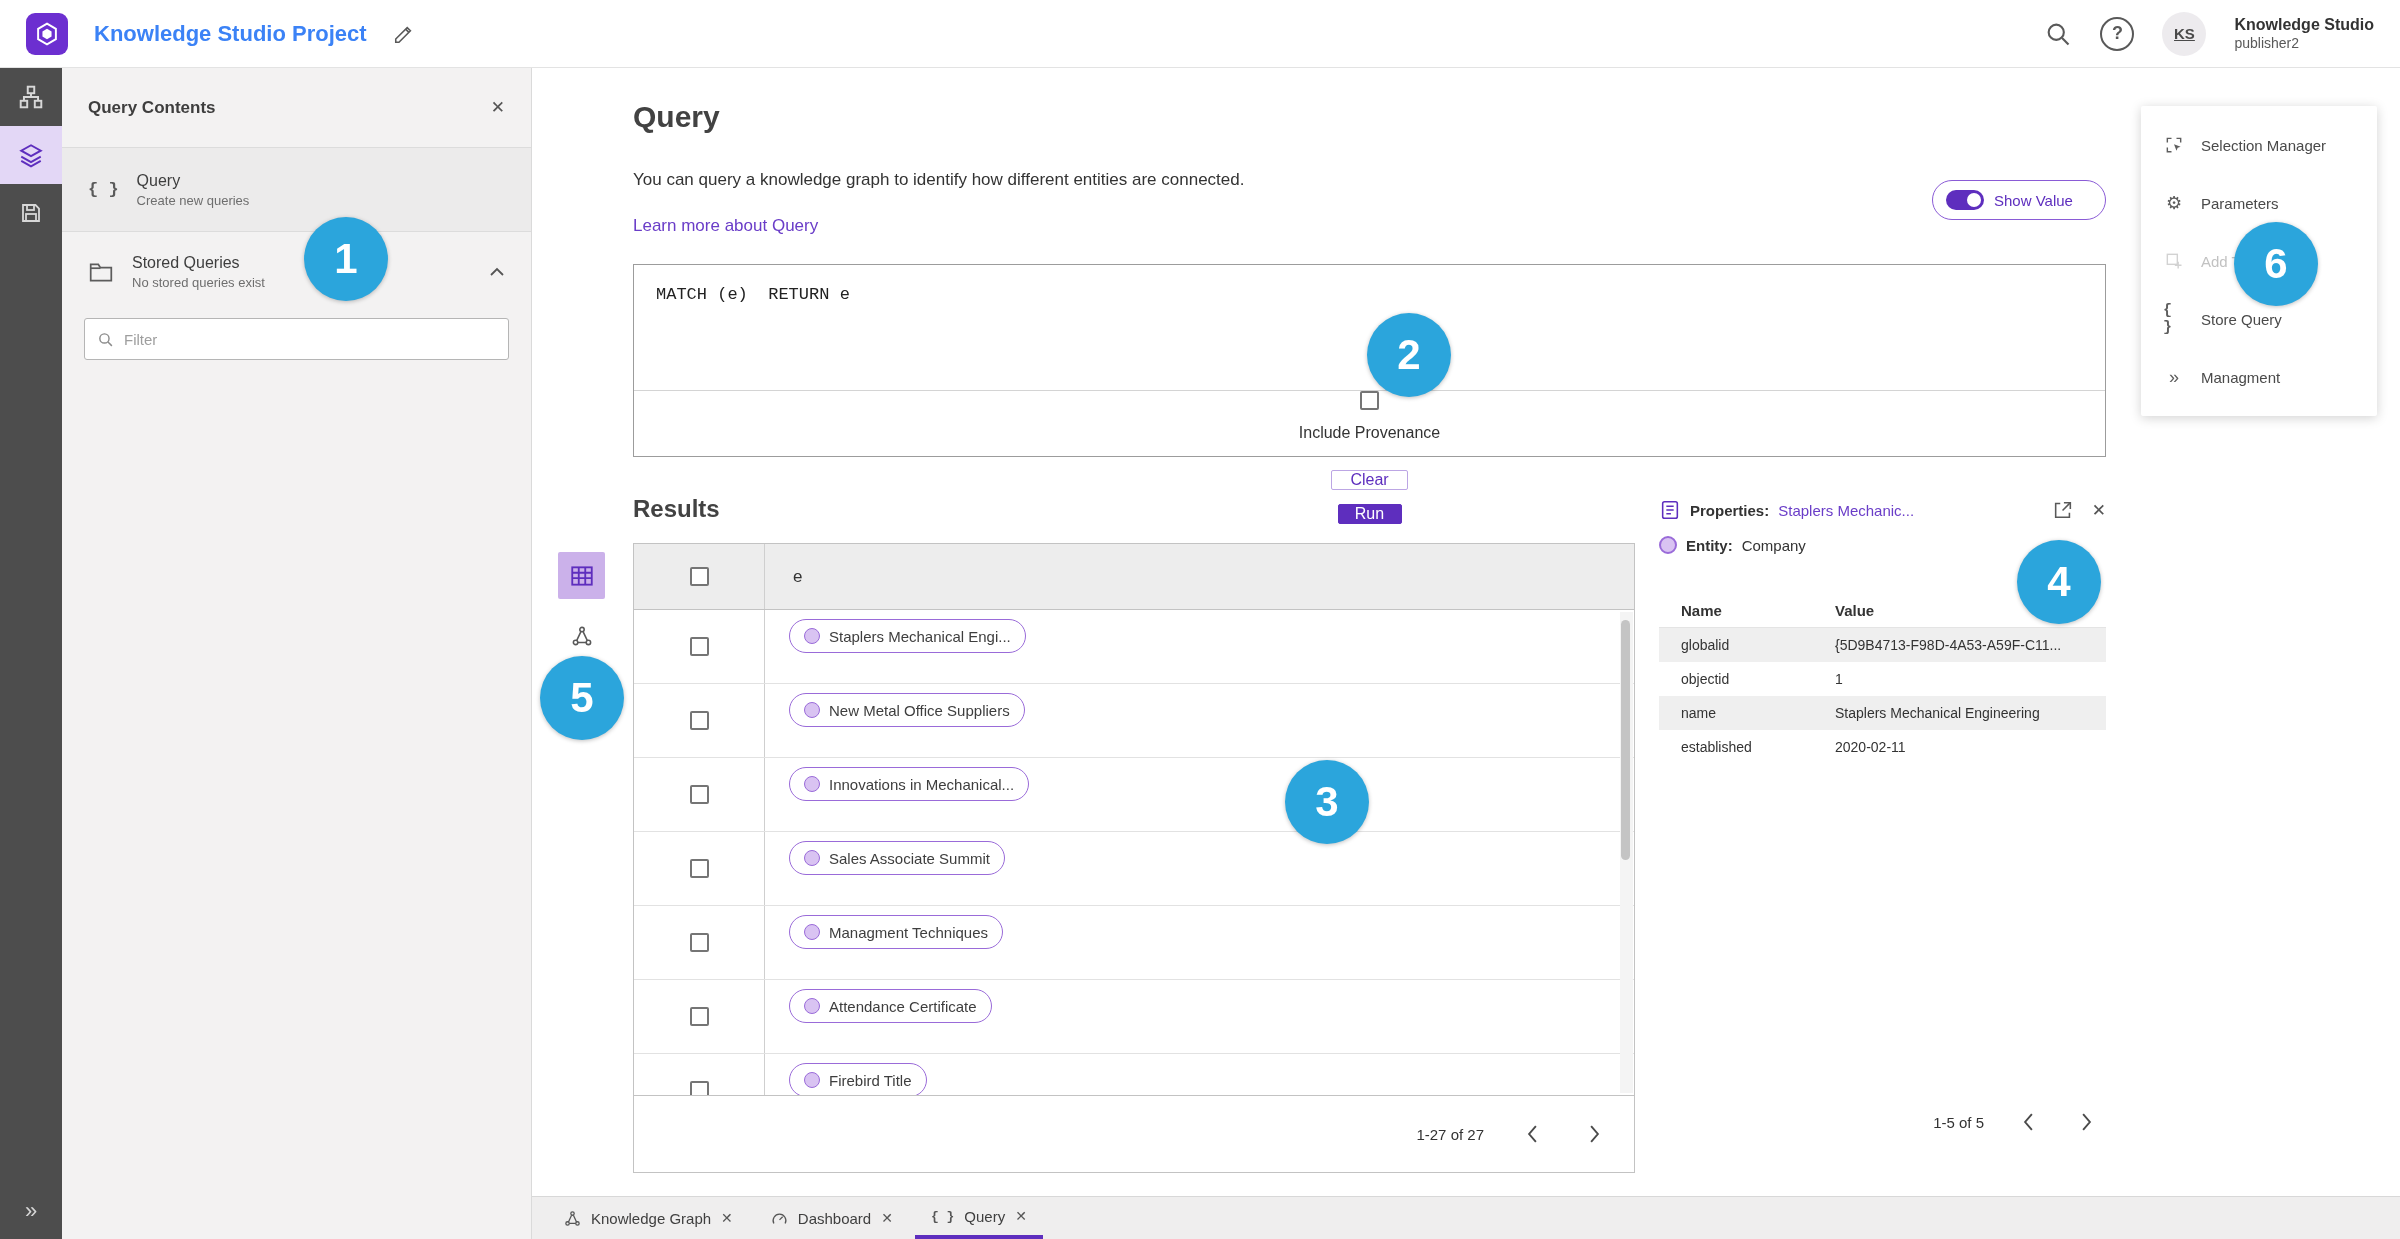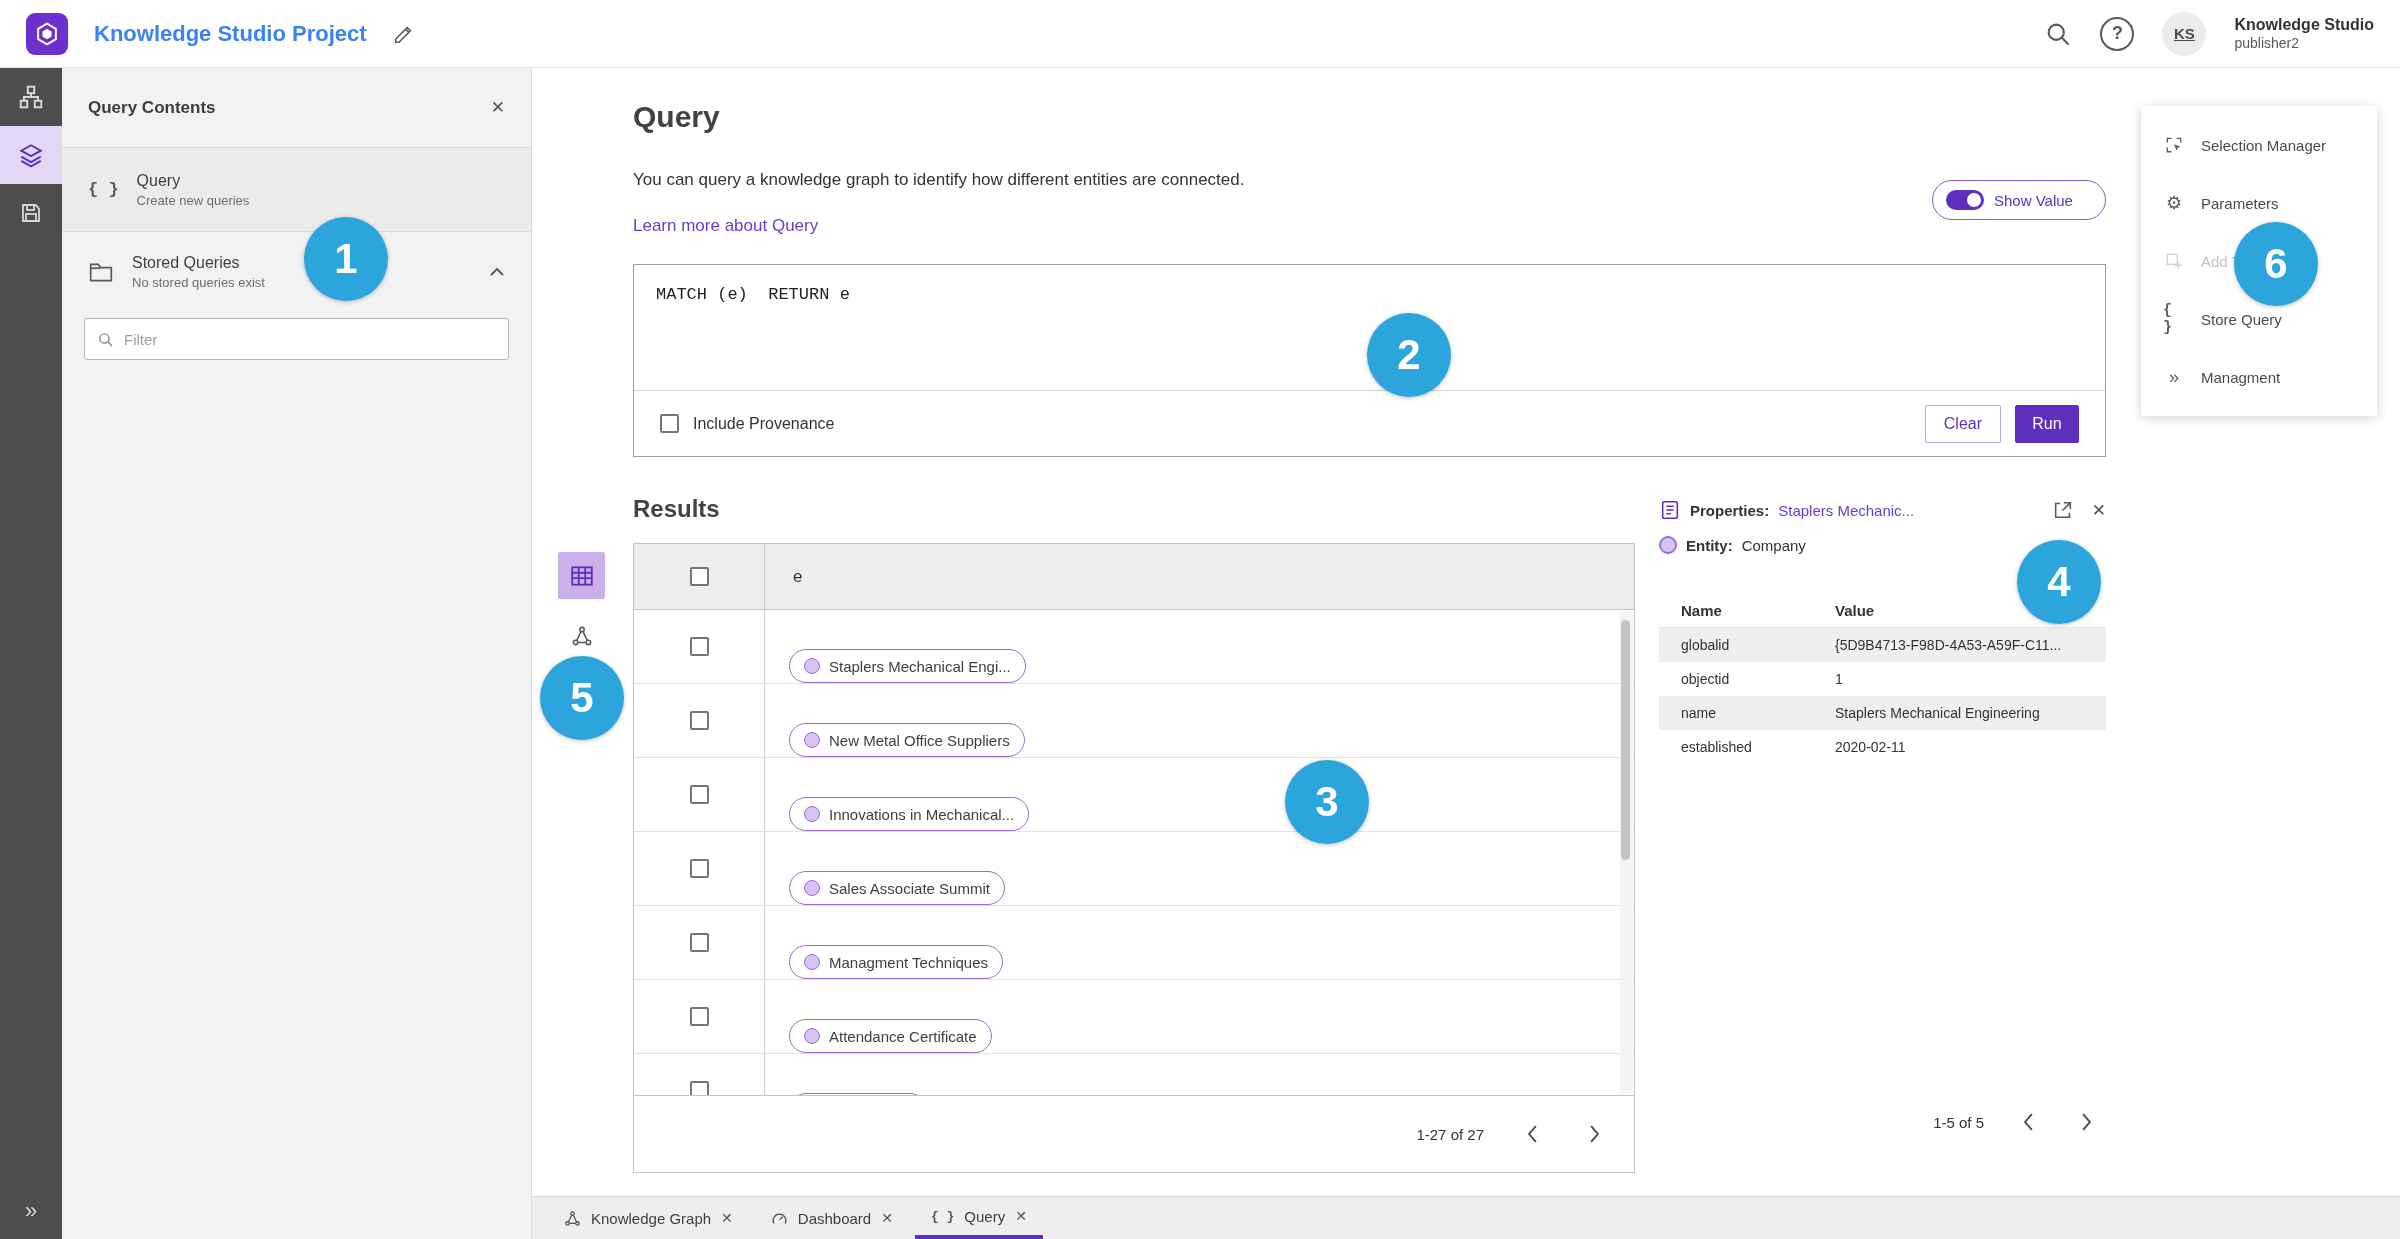--- a/index.html
+++ b/index.html
@@ -55,21 +55,21 @@
   .learn-link  { position:absolute; left:633px; top:216px; font-size:17px; color:#6A3DC8; cursor:pointer; }
   .show-toggle { position:absolute; left:1932px; top:180px; width:174px; height:40px; border:1px solid #8A5BD6;
                  border-radius:22px; display:flex; align-items:center; gap:10px; padding:0 13px; cursor:pointer; background:#fff; }
   .switch { width:38px; height:20px; border-radius:10px; background:#5E2EBE; position:relative; }
   .switch .knob { position:absolute; right:3px; top:3px; width:14px; height:14px; border-radius:50%; background:#fff; }
   .show-toggle .lbl { font-size:15px; color:#5E2EBE; }
 
   .query-box { position:absolute; left:633px; top:264px; width:1473px; height:193px; background:#fff; border:1px solid #9C9C9C; }
   .query-text { padding:20px 22px; font-size:17px; color:#222; white-space:pre; cursor:text; }
   .query-footer { position:absolute; left:0; right:0; bottom:0; height:66px; border-top:1px solid #D4D4D4;
-                  display:flex; align-items:center; padding:0 26px; gap:14px; }
+                  display:flex; align-items:center; padding:0 26px; gap:14px;flex-direction:column; }
   .prov-label { font-size:16px; color:#333; }
   .qf-spacer { flex:1; }
   .btn-clear { height:38px; padding:0 18px; background:#fff; border:1px solid #BCA6E4; color:#5E2EBE;
                font-size:16px; border-radius:2px; cursor:pointer; font-family:"Liberation Sans",sans-serif; }
   .btn-run { height:38px; width:64px; background:#5E2EBE; border:1px solid #5E2EBE; color:#fff;
              font-size:16px; border-radius:2px; cursor:pointer; font-family:"Liberation Sans",sans-serif; }
 
   input[type=checkbox] { appearance:none; -webkit-appearance:none; width:19px; height:19px; border:2px solid #757575;
                          border-radius:2px; background:#fff; cursor:pointer; flex:none; }
 
@@ -79,21 +79,21 @@
                     display:flex; align-items:center; justify-content:center; cursor:pointer; border-radius:2px; }
   .btn-graph-view { position:absolute; left:568px; top:622px; width:28px; height:28px; display:flex;
                     align-items:center; justify-content:center; cursor:pointer; }
 
   .results-table { position:absolute; left:633px; top:543px; width:1002px; height:630px; border:1px solid #C3C3C3; background:#fff; }
   .rt-header { height:66px; background:#EDEDED; border-bottom:1px solid #C3C3C3; display:flex; }
   .col-check { width:131px; border-right:1px solid #CFCFCF; display:flex; align-items:center; justify-content:center; flex:none; }
   .col-e { flex:1; display:flex; align-items:center; padding-left:28px; font-size:17px; color:#333; }
   .rt-body { height:485px; overflow:hidden; position:relative; }
   .rt-row { height:74px; border-bottom:1px solid #E2E2E2; display:flex; }
-  .cell-e { flex:1; display:flex; align-items:flex-end; padding-left:24px; }
+  .cell-e { flex:1; display:flex; align-items:flex-start; padding-left:24px;margin-top:9px; }
   .pill { display:inline-flex; align-items:center; gap:9px; height:34px; padding:0 14px;
           border:1px solid #9A6BD9; border-radius:17px; cursor:pointer; background:#fff; }
   .dot { width:16px; height:16px; border-radius:50%; background:#D9C3F2; border:1.5px solid #9A6BD9; flex:none; }
   .pill .pl { font-size:15px; color:#3E3E3E; white-space:nowrap; }
   .sb-track { position:absolute; right:1px; top:2px; bottom:2px; width:13px; background:#F4F4F4; }
   .sb-thumb { position:absolute; right:3px; top:8px; width:9px; height:240px; border-radius:5px; background:#C4C4C4; cursor:grab; }
   .rt-pagination { height:77px; border-top:1px solid #C3C3C3; display:flex; align-items:center;
                    justify-content:flex-end; gap:34px; padding-right:26px; }
   .pg-text { font-size:15px; color:#333; }
   .pg-btn { display:flex; align-items:center; justify-content:center; width:28px; height:28px; cursor:pointer; background:none; border:none; }

